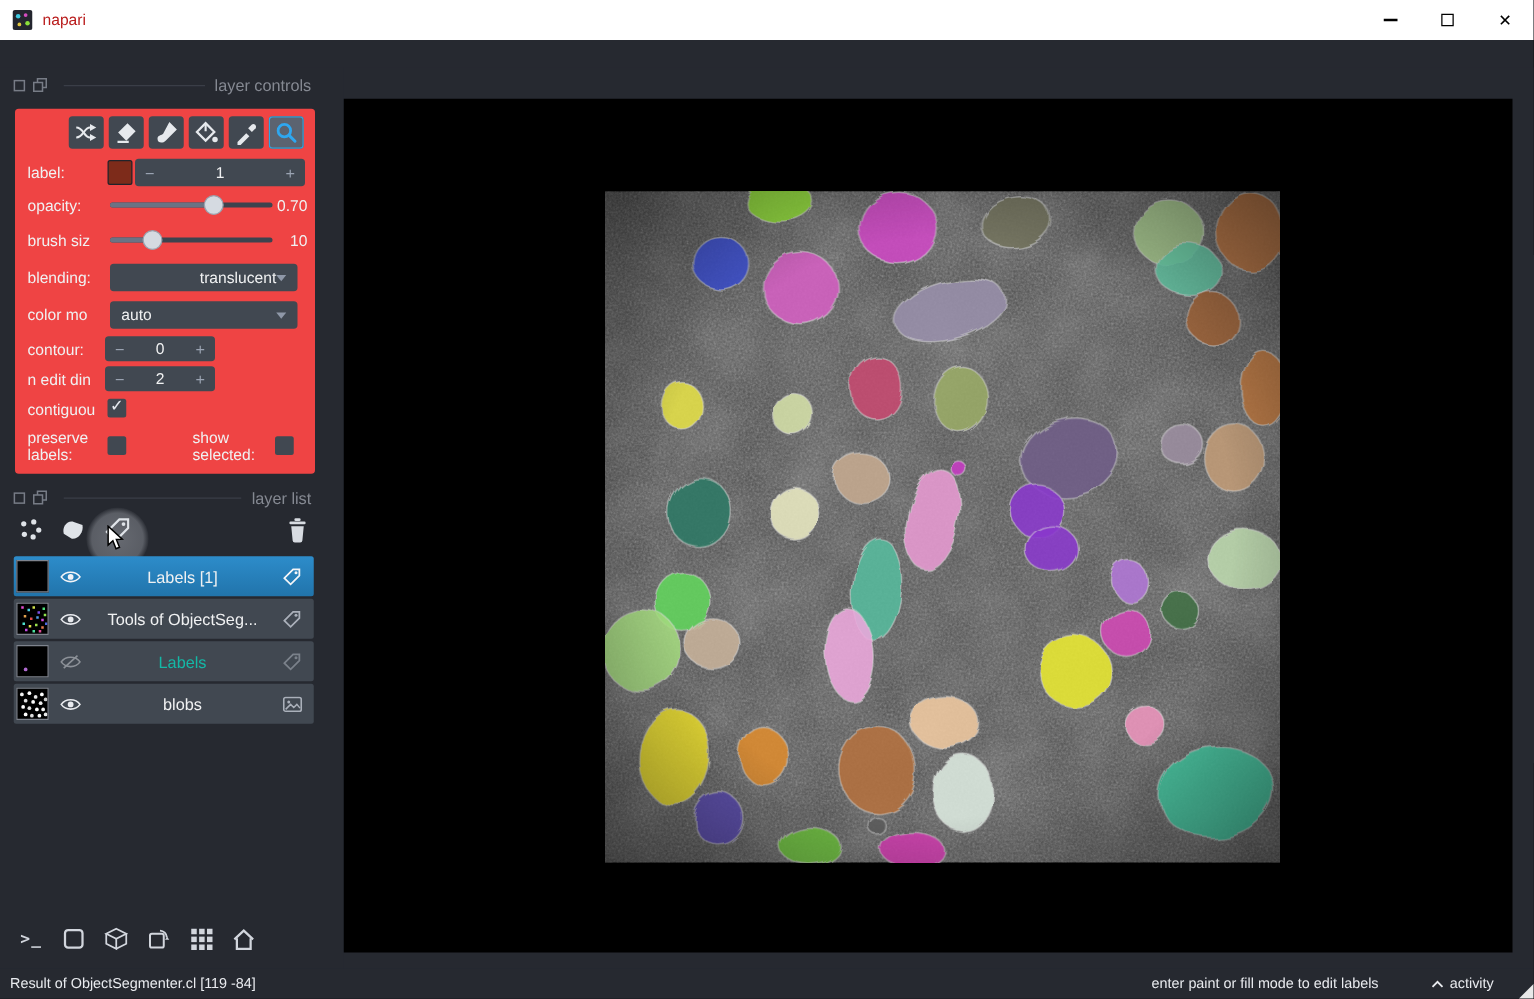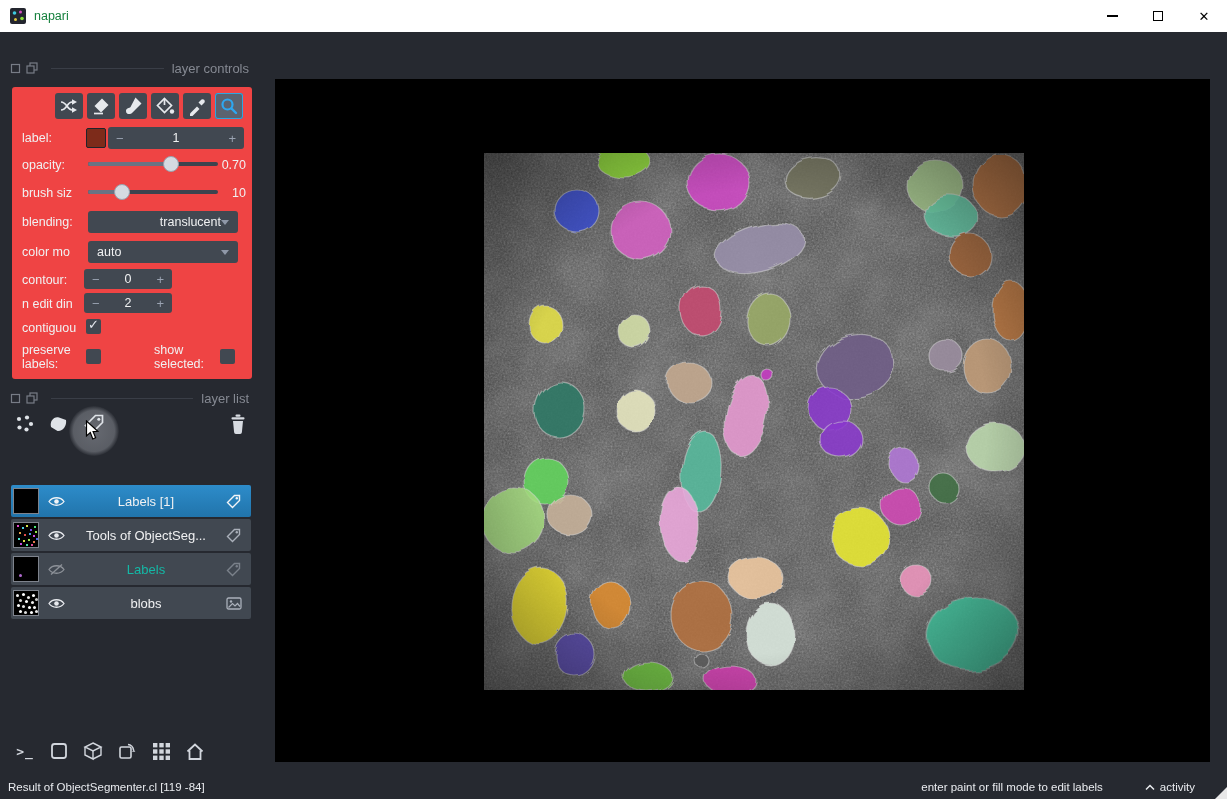--- a/index.html
+++ b/index.html
@@ -4,21 +4,21 @@
 <style>
   * { margin:0; padding:0; box-sizing:border-box; }
   html,body { background:#111; }
   .app { position:relative; width:1227px; height:799px; background:#262930; overflow:hidden;
          font-family:"Liberation Sans", sans-serif; color:#f0f1f2; }
 
   
   .titlebar { position:absolute; left:0; top:0; width:1227px; height:32px; background:#ffffff;
               display:flex; align-items:center; }
   .titlebar-icon { margin-left:10px; width:16px; height:16px; }
-  .titlebar-title { margin-left:8px; font-size:12.5px; color:#15803d; }
+  .titlebar-title { margin-left:8px; font-size:12.5px; color:#b91c1c; }
   .win-btns { position:absolute; right:0; top:0; height:32px; display:flex; }
   .win-btn { width:46px; height:32px; display:flex; align-items:center; justify-content:center; color:#000; }
   .glyph-min { width:11px; height:1.4px; background:#000; }
   .glyph-max { width:10px; height:10px; border:1.2px solid #000; }
   .glyph-close { font-size:13px; line-height:1; }
 
   
   .menubar { position:absolute; left:0; top:32px; width:1227px; height:22px; background:#262930;
              display:flex; align-items:center; padding-left:10px; }
   .menu-item { padding:0 9px; font-size:12.5px; color:#eef0f2; }
@@ -65,21 +65,21 @@
   .two-line { position:absolute; font-size:12.5px; line-height:14px; color:#f0f1f2; }
 
   
   .newrow { position:absolute; left:0; top:356px; width:275px; height:28px; }
   .iconbtn { position:absolute; top:1px; width:26px; height:26px; display:flex; align-items:center; justify-content:center; }
   .click-halo { position:absolute; left:69px; top:-4px; width:50px; height:50px; border-radius:50%;
                 background:radial-gradient(circle, rgba(226,230,238,0.34) 0%, rgba(226,230,238,0.28) 58%, rgba(226,230,238,0) 72%); }
 
   
   .layerrow { position:absolute; left:11px; width:240px; height:32px; background:#414851; border-radius:2px;
-              display:flex; align-items:center;margin-top:40px; }
+              display:flex; align-items:center; }
   .layerrow.selected { background:linear-gradient(180deg, #2d8cca, #2174ab); }
   .thumb { width:26px; height:26px; margin-left:2px; background:#000; border:1px solid #7e838d; position:relative; overflow:hidden; }
   .eyebox { margin-left:9px; width:18px; display:flex; }
   .layername { flex:1; text-align:center; font-size:13px; color:#f0f1f2; }
   .layerrow.dim .layername { color:#14b8a6; }
   .typebox { margin-right:9px; width:16px; display:flex; }
 
   .speck-color { position:absolute; left:3px; top:2px; width:2px; height:2px; background:#e24cd0;
     box-shadow:5px 2px #4cd0e2, 9px 0 #d0e24c, 13px 4px #7a4ce2, 17px 1px #4ce27a, 2px 7px #e2a04c,
       7px 9px #e24c4c, 12px 8px #4c9ae2, 16px 10px #d04ce2, 1px 13px #4ce2d0, 6px 15px #e2e24c,

